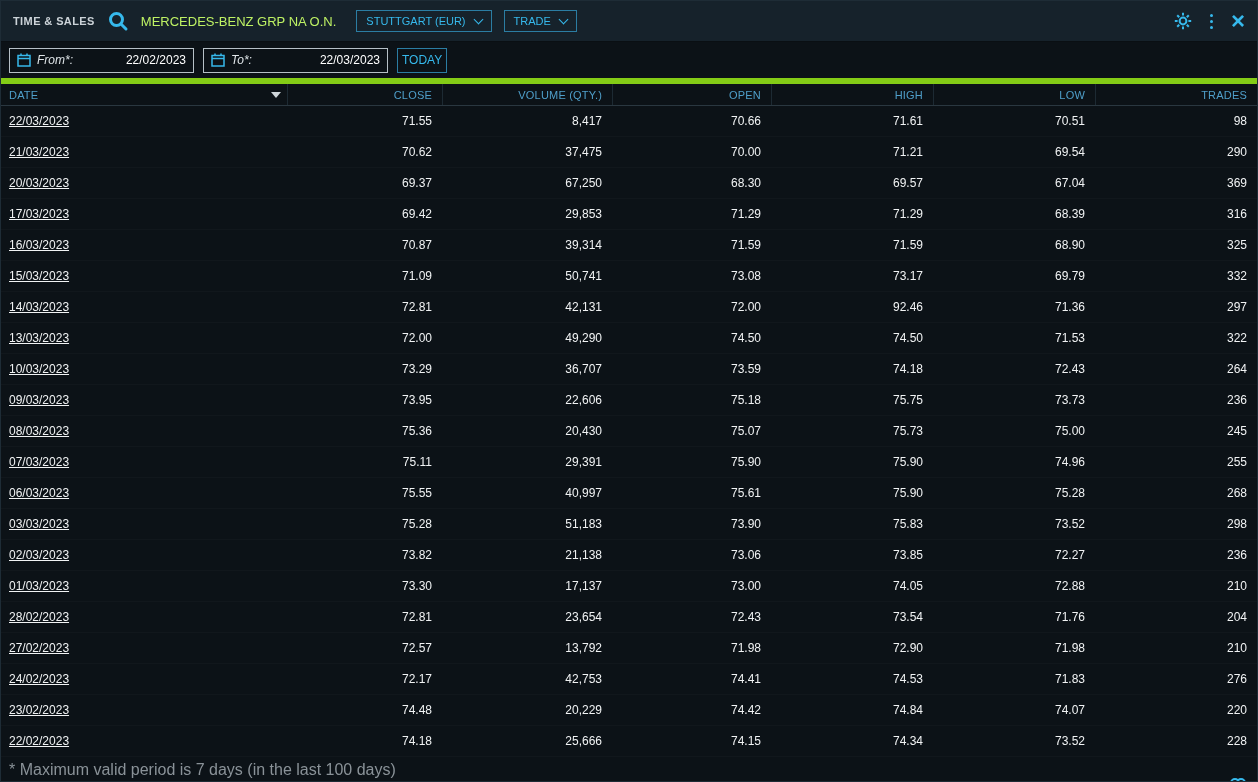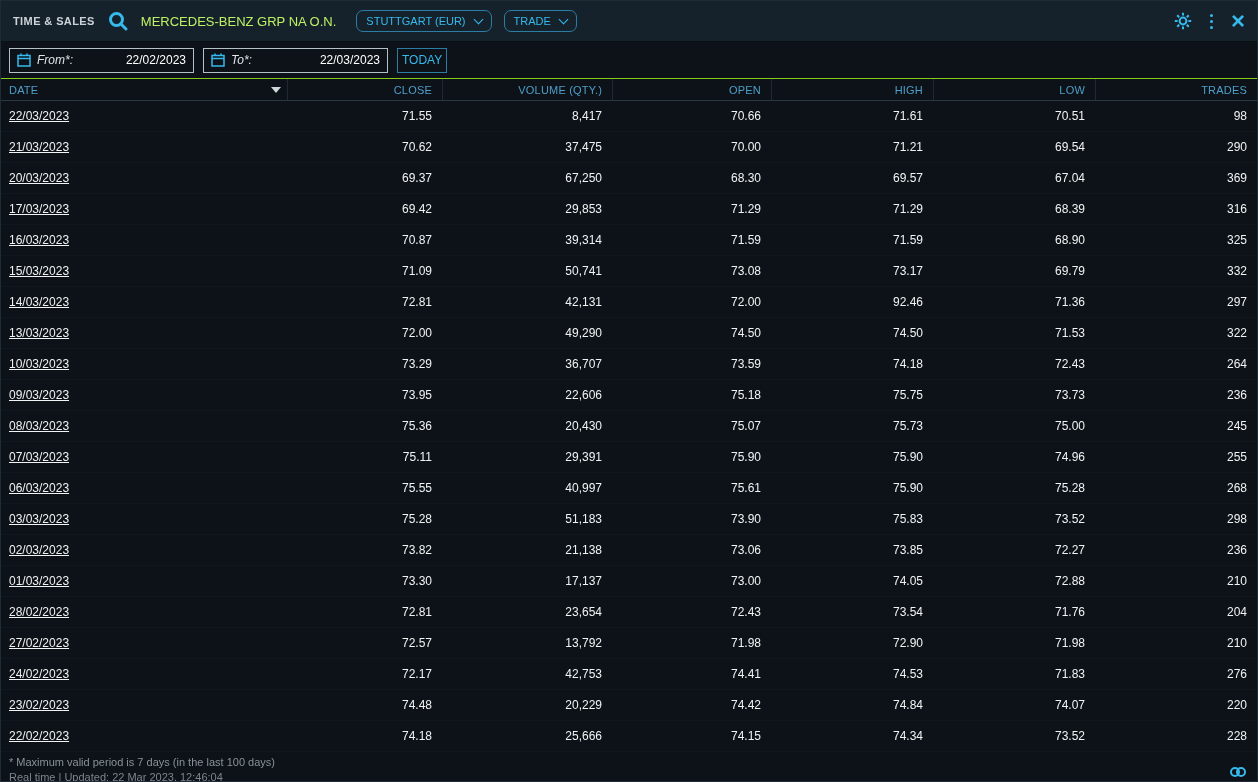--- a/index.html
+++ b/index.html
@@ -12,21 +12,21 @@
   
   .topbar{
     height:40px;flex:0 0 auto;background:#16222b;border-bottom:1px solid #0a0f13;
     display:flex;align-items:center;padding:0 12px;gap:12px;
   }
   .app-title{font-size:11px;font-weight:bold;color:#ccd3d8;letter-spacing:.4px;white-space:nowrap;}
   .icon-btn{display:flex;align-items:center;justify-content:center;cursor:pointer;background:none;border:none;padding:0;}
   .instrument{font-size:13px;color:#bef264;white-space:nowrap;margin-right:8px;}
   .dropdown{
     display:flex;align-items:center;gap:9px;height:22px;padding:0 9px;
-    border:1px solid #2b7da3;border-radius:7px;color:#36b9ec;font-size:11px;
+    border:1px solid #2b7da3;border-radius:0;color:#36b9ec;font-size:11px;
     cursor:pointer;white-space:nowrap;background:transparent;box-sizing:border-box;
   }
   .chevron{width:6px;height:6px;border-right:1.5px solid #36b9ec;border-bottom:1.5px solid #36b9ec;
     transform:rotate(45deg);margin-top:-4px;}
   .topbar-right{margin-left:auto;display:flex;align-items:center;gap:16px;}
   .kebab{display:flex;flex-direction:column;gap:3px;cursor:pointer;padding:2px;}
   .kebab i{width:3px;height:3px;border-radius:50%;background:#36b9ec;display:block;}
   .close-btn{color:#36b9ec;font-size:24px;line-height:20px;font-weight:bold;cursor:pointer;background:none;border:none;padding:0;}
   
   .toolbar{height:36px;flex:0 0 auto;display:flex;align-items:center;padding:0 8px;gap:9px;}
@@ -37,36 +37,36 @@
   .datefield .dlabel{font-style:italic;font-size:12px;color:#dfe5e8;}
   .datefield .dvalue{margin-left:auto;font-size:12px;color:#ffffff;}
   .today-btn{
     height:25px;padding:0 4px;border:1px solid #2b7da3;color:#36b9ec;font-size:12px;
     display:flex;align-items:center;background:transparent;box-sizing:border-box;cursor:pointer;
   }
   
   .grid-cols{display:grid;grid-template-columns:286px 155px 170px 159px 162px 162px 1fr;}
   .table-header{
     height:21px;flex:0 0 auto;align-items:center;
-    border-top:1px solid #84cc16;border-bottom:1px solid #2a3740;
+    border-top:6px solid #84cc16;border-bottom:1px solid #2a3740;
   }
   .th{font-size:11px;color:#4f9fca;letter-spacing:.2px;cursor:pointer;height:100%;
       display:flex;align-items:center;box-sizing:border-box;}
   .th.num{justify-content:flex-end;padding-right:10px;border-left:1px solid #1d2a33;}
   .th.first{padding-left:8px;justify-content:space-between;padding-right:6px;}
   .sort-arrow{width:0;height:0;border-left:5px solid transparent;border-right:5px solid transparent;
       border-top:6px solid #cfd6da;display:inline-block;}
   .table-body{flex:0 0 auto;}
   .trow{height:30px;align-items:center;border-bottom:1px solid rgba(255,255,255,0.025);}
   .tcell{font-size:12px;color:#f1f3f4;white-space:nowrap;}
   .tcell.date{padding-left:8px;text-decoration:underline;cursor:pointer;}
   .tcell.num{text-align:right;padding-right:10px;}
   
   .footer{margin-top:auto;flex:0 0 auto;padding:4px 10px 4px 8px;position:relative;}
-  .footer .note{font-size:11px;color:#8a9298;margin-bottom:3px;}
+  .footer .note{font-size:16px;color:#8a9298;margin-bottom:3px;}
   .footer .status{font-size:11px;color:#7c858c;}
   .link-icon{position:absolute;right:10px;bottom:8px;cursor:pointer;}
   svg{display:block;}
 </style>
 </head>
 <body>
 
 <div class="app">
 
   <div class="topbar">

